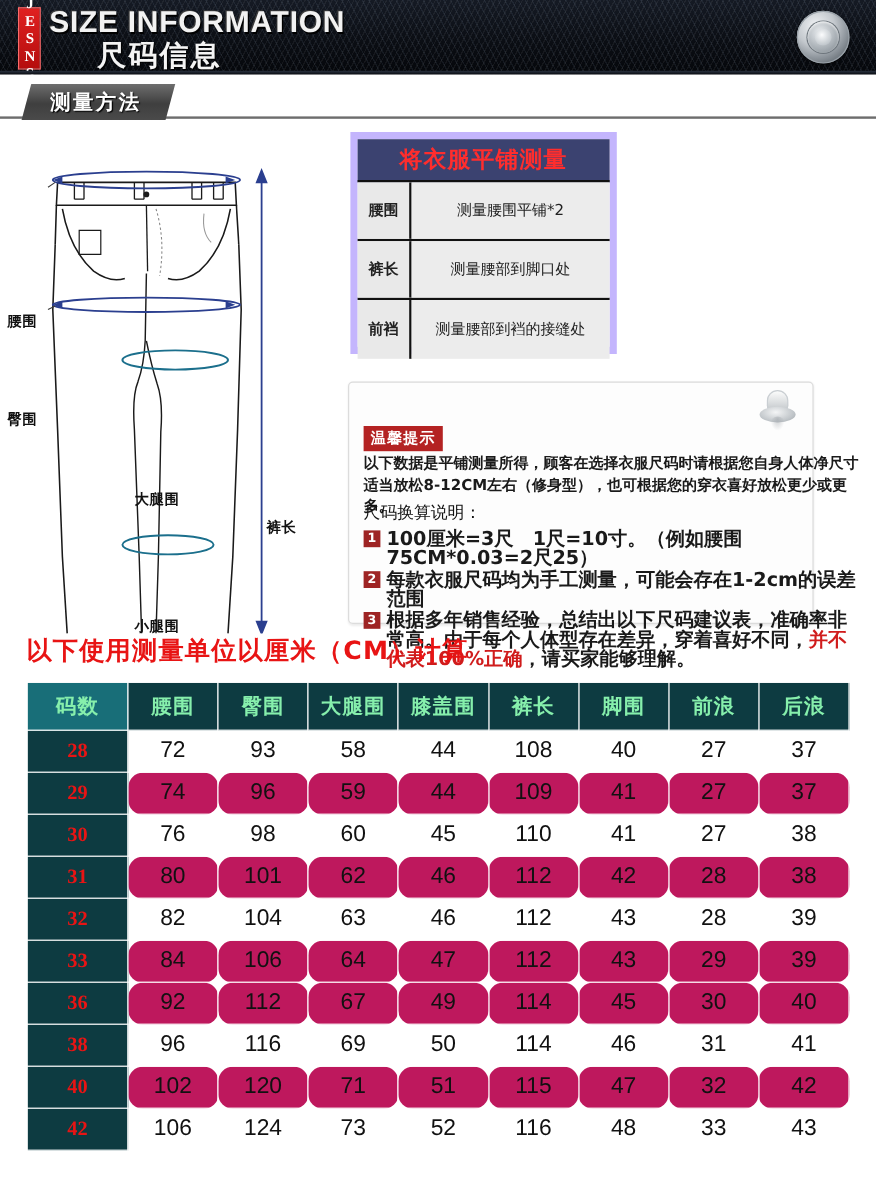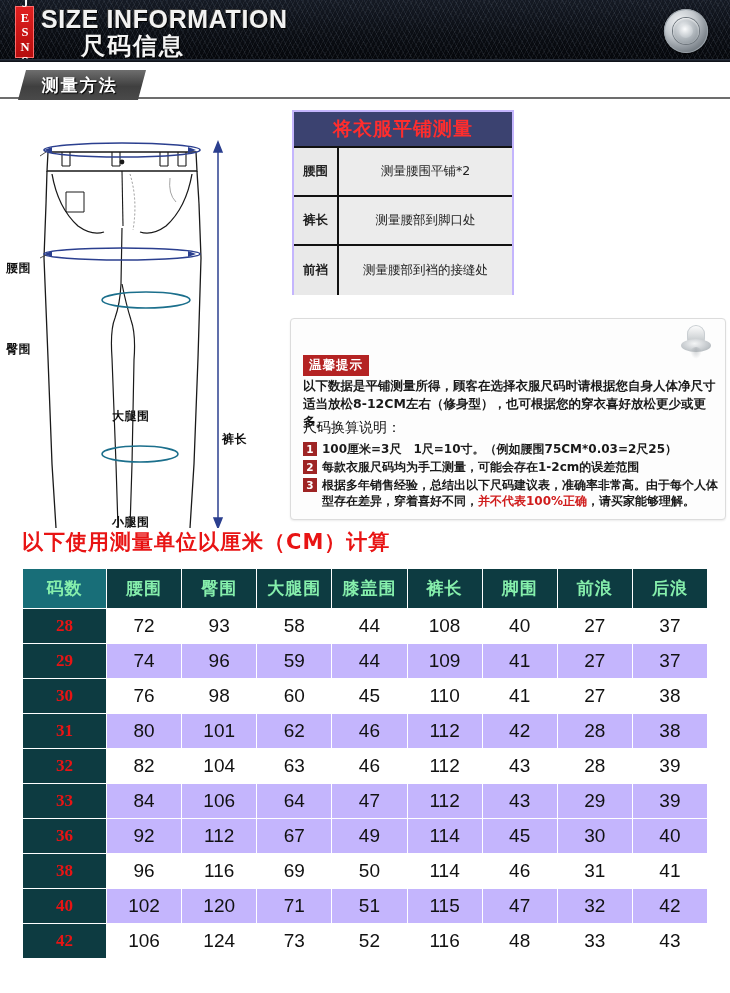--- a/index.html
+++ b/index.html
@@ -96,21 +96,21 @@
   }
   #lbl-waist{ left:6px;  top:152px; }
   #lbl-hip  { left:6px;  top:233px; }
   #lbl-thigh{ left:112px; top:300px; }
   #lbl-calf { left:112px; top:406px; }
   #lbl-len  { left:222px; top:323px; }
 
   
   .mtable{
     position:absolute; left:292px; top:110px; width:222px; height:185px;
-    border:2px solid #c4b5fd; background:#fff;
+    border:6px solid #c4b5fd; background:#fff;
   }
   .mtable-head{
     height:36px; background:#3b4270;
     display:flex; align-items:center; justify-content:center;
     color:#ff2d2d; font-weight:bold; font-size:19px; letter-spacing:1px;
     font-family:"DejaVu Sans", sans-serif;
     border-bottom:2px solid #111;
   }
   .mrow{ display:flex; height:49px; border-bottom:2px solid #111; }
   .mrow:last-child{ border-bottom:none; }
@@ -129,21 +129,21 @@
   
   .sidenote{ position:absolute; left:530px; top:172px; width:200px; }
   .sidenote div{
     font-family:"DejaVu Sans", sans-serif;
     font-size:14.5px; font-weight:bold; color:#111;
     line-height:28px; letter-spacing:.5px;
   }
 
   
   .tips{
-    position:absolute; left:290px; top:318px; width:436px; height:202px;
+    position:absolute; left:290px; top:318px; width:388px; height:202px;
     background:#fdfdfd; border:1px solid #dcdcdc; border-radius:4px;
     box-shadow: 0 1px 2px rgba(0,0,0,.08);
   }
   .tips-pin{
     position:absolute; right:14px; top:6px; width:30px; height:34px;
   }
   .tips-pin i{
     position:absolute; left:6px; top:0; width:18px; height:20px;
     border-radius:9px 9px 7px 7px;
     background: linear-gradient(#ffffff,#d9dcde 55%,#b7bcc0);
@@ -178,21 +178,21 @@
   .notes{ position:absolute; left:12px; top:122px; width:416px; }
   .note{ display:flex; margin-bottom:2px; }
   .note-num{
     flex:0 0 14px; width:14px; height:14px; margin-top:1px; margin-right:5px;
     background:#9e2424; color:#fff; font-size:10.5px; font-weight:bold;
     display:flex; align-items:center; justify-content:center;
     font-family:"DejaVu Sans", sans-serif;
   }
   .note-txt{
     font-family:"DejaVu Sans", sans-serif;
-    font-size:12px; font-weight:bold; color:#1a1a1a; line-height:16px;
+    font-size:16px; font-weight:bold; color:#1a1a1a; line-height:16px;
   }
   .note-txt .red{ color:#d01c1c; }
 
   
   .unit-title{
     position:absolute; left:22px; top:528px;
     font-family:"DejaVu Sans", sans-serif;
     font-weight:bold; font-size:21px; color:#e81414; letter-spacing:1px;
   }
 
@@ -211,21 +211,21 @@
     font-weight:bold; font-size:17px; letter-spacing:1px;
     height:40px;
   }
   .stable thead th:first-child{ background:#186e78; }
   .stable td.size{
     background:#0d3b41; color:#e81414;
     font-family:"Liberation Serif","DejaVu Serif",serif;
     font-weight:bold; font-size:17px;
   }
   .stable tr.odd td.val{ background:#ffffff; }
-  .stable tr.even td.val{ background:#c4b5fd; }
+  .stable tr.even td.val{ background:#be185d;border-radius:12px; }
   .stable td.val{
     color:#111; font-size:19px;
     font-family:"Liberation Sans", sans-serif;
   }
   .stable col.c0{ width:84px; }
 </style>
 </head>
 <body>
 
 <div id="page">

